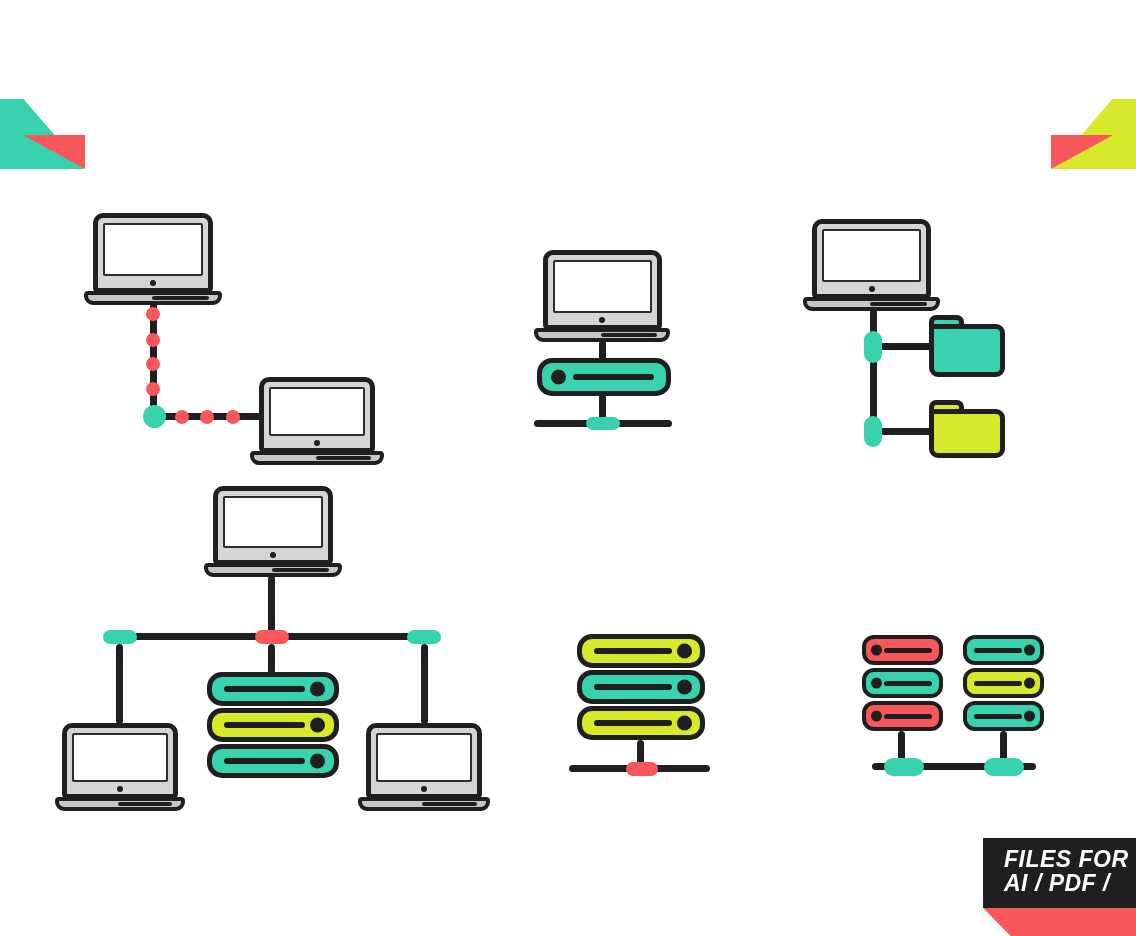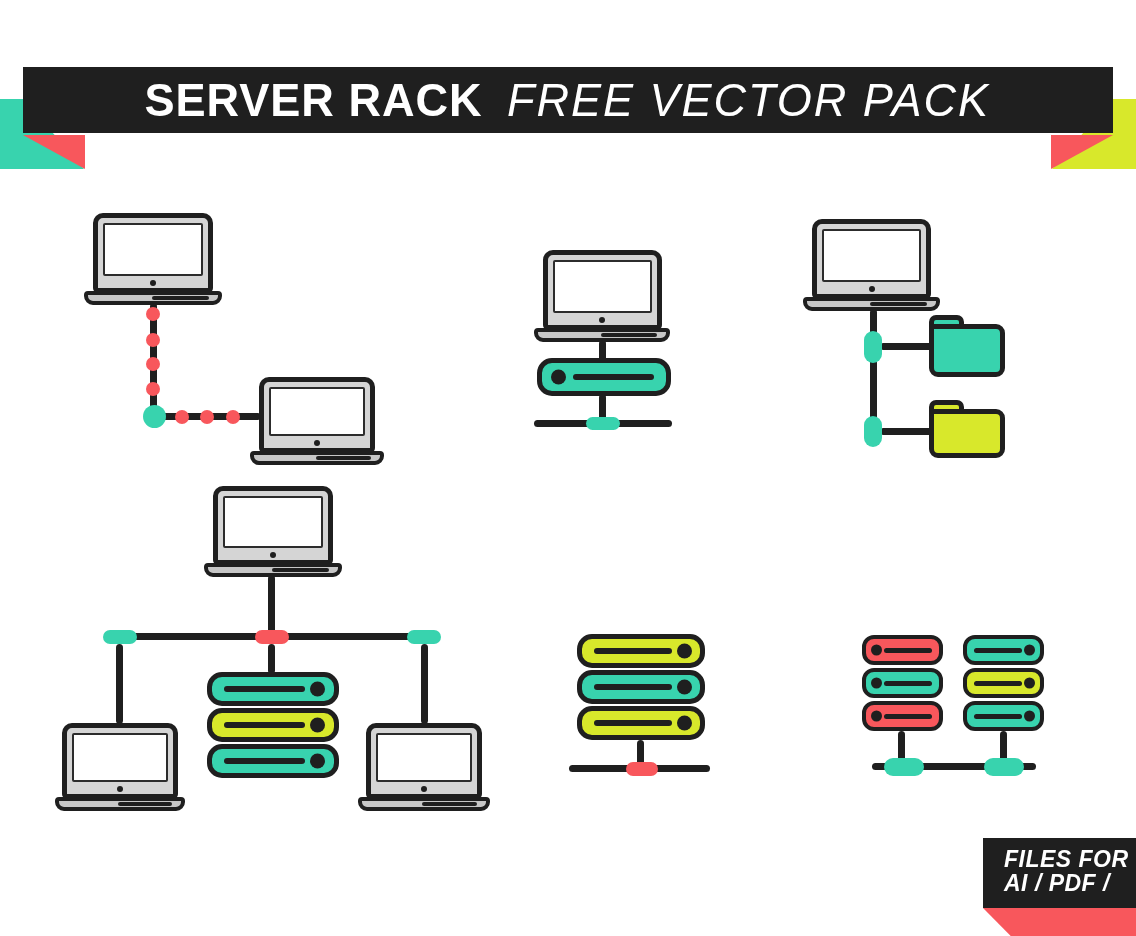--- a/index.html
+++ b/index.html
@@ -81,24 +81,20 @@
 </style>
 </head>
 <body>
 
 <div class="canvas">
 
   <div class="shape rib-teal"></div>
   <div class="shape rib-red-l"></div>
   <div class="shape rib-yellow"></div>
   <div class="shape rib-red-r"></div>
-  <div class="banner">
-    <span class="t-bold">SERVER RACK</span>
-    <span class="t-light">FREE VECTOR PACK</span>
-  </div>
 
   <div>
     <div class="laptop" style="left:84px; top:213px; width:138px;">
       <div class="lscreen" style="width:120px; height:80px;">
         <div class="ldisplay"></div>
         <div class="lcam"></div>
       </div>
       <div class="lbase">
           <div class="ldetail"></div>
         </div>

